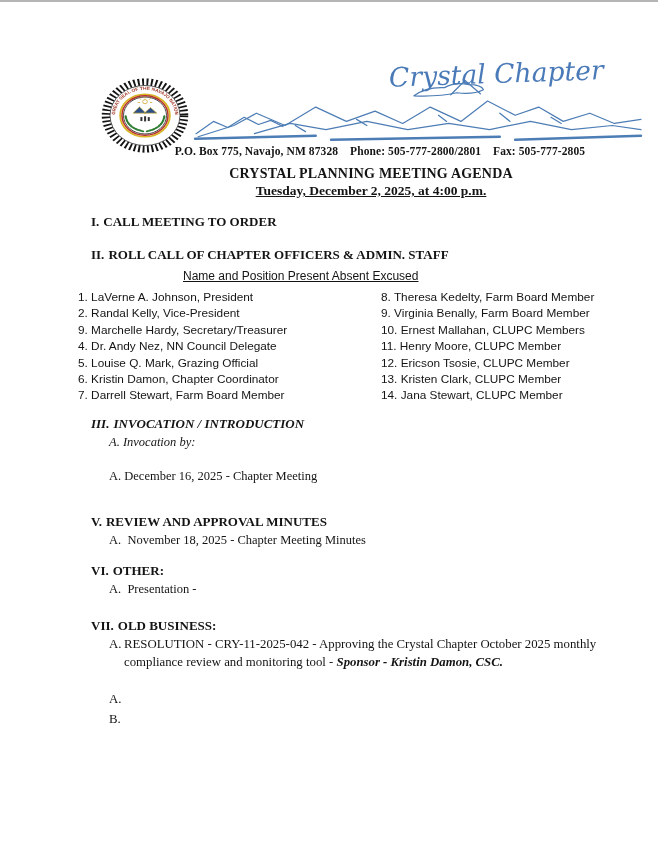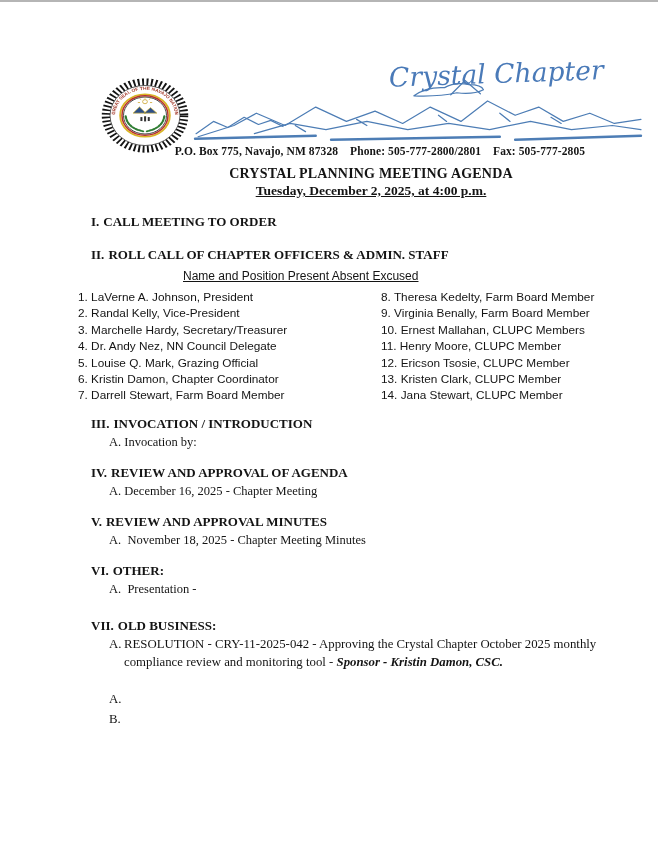--- a/index.html
+++ b/index.html
@@ -133,48 +133,45 @@
   <div class="section" style="top:245px;">
     <div class="sec-head">
       <span class="num">II.</span><span>ROLL CALL OF CHAPTER OFFICERS &amp; ADMIN. STAFF</span>
     </div>
   </div>
   <div class="subheading">Name and Position Present Absent Excused</div>
   <div class="roll-cols">
     <div class="roll-col-left">
       <div>1. LaVerne A. Johnson, President</div>
       <div>2. Randal Kelly, Vice-President</div>
-      <div>3. Marchelle Hardy, Secretary/Treasurer</div>
+      <div>9. Marchelle Hardy, Secretary/Treasurer</div>
       <div>4. Dr. Andy Nez, NN Council Delegate</div>
       <div>5. Louise Q. Mark, Grazing Official</div>
       <div>6. Kristin Damon, Chapter Coordinator</div>
       <div>7. Darrell Stewart, Farm Board Member</div>
     </div>
     <div class="roll-col-right">
       <div>8. Theresa Kedelty, Farm Board Member</div>
       <div>9. Virginia Benally, Farm Board Member</div>
       <div>10. Ernest Mallahan, CLUPC Members</div>
       <div>11. Henry Moore, CLUPC Member</div>
       <div>12. Ericson Tsosie, CLUPC Member</div>
       <div>13. Kristen Clark, CLUPC Member</div>
       <div>14. Jana Stewart, CLUPC Member</div>
     </div>
   </div>
 
-  <div class="section" style="top:414px;">
+  <div class="section" style="top:414px;font-style:italic;">
     <div class="sec-head">
       <span class="num">III.</span><span>INVOCATION / INTRODUCTION</span>
     </div>
     <div class="sub-item">A. Invocation by:</div>
   </div>
 
   <div class="section" style="top:463px;">
-    <div class="sec-head">
-      <span class="num">IV.</span><span>REVIEW AND APPROVAL OF AGENDA</span>
-    </div>
     <div class="sub-item">A. December 16, 2025 - Chapter Meeting</div>
   </div>
 
   <div class="section" style="top:512px;">
     <div class="sec-head">
       <span class="num">V.</span><span>REVIEW AND APPROVAL MINUTES</span>
     </div>
     <div class="sub-item">A.  November 18, 2025 - Chapter Meeting Minutes</div>
   </div>
 

